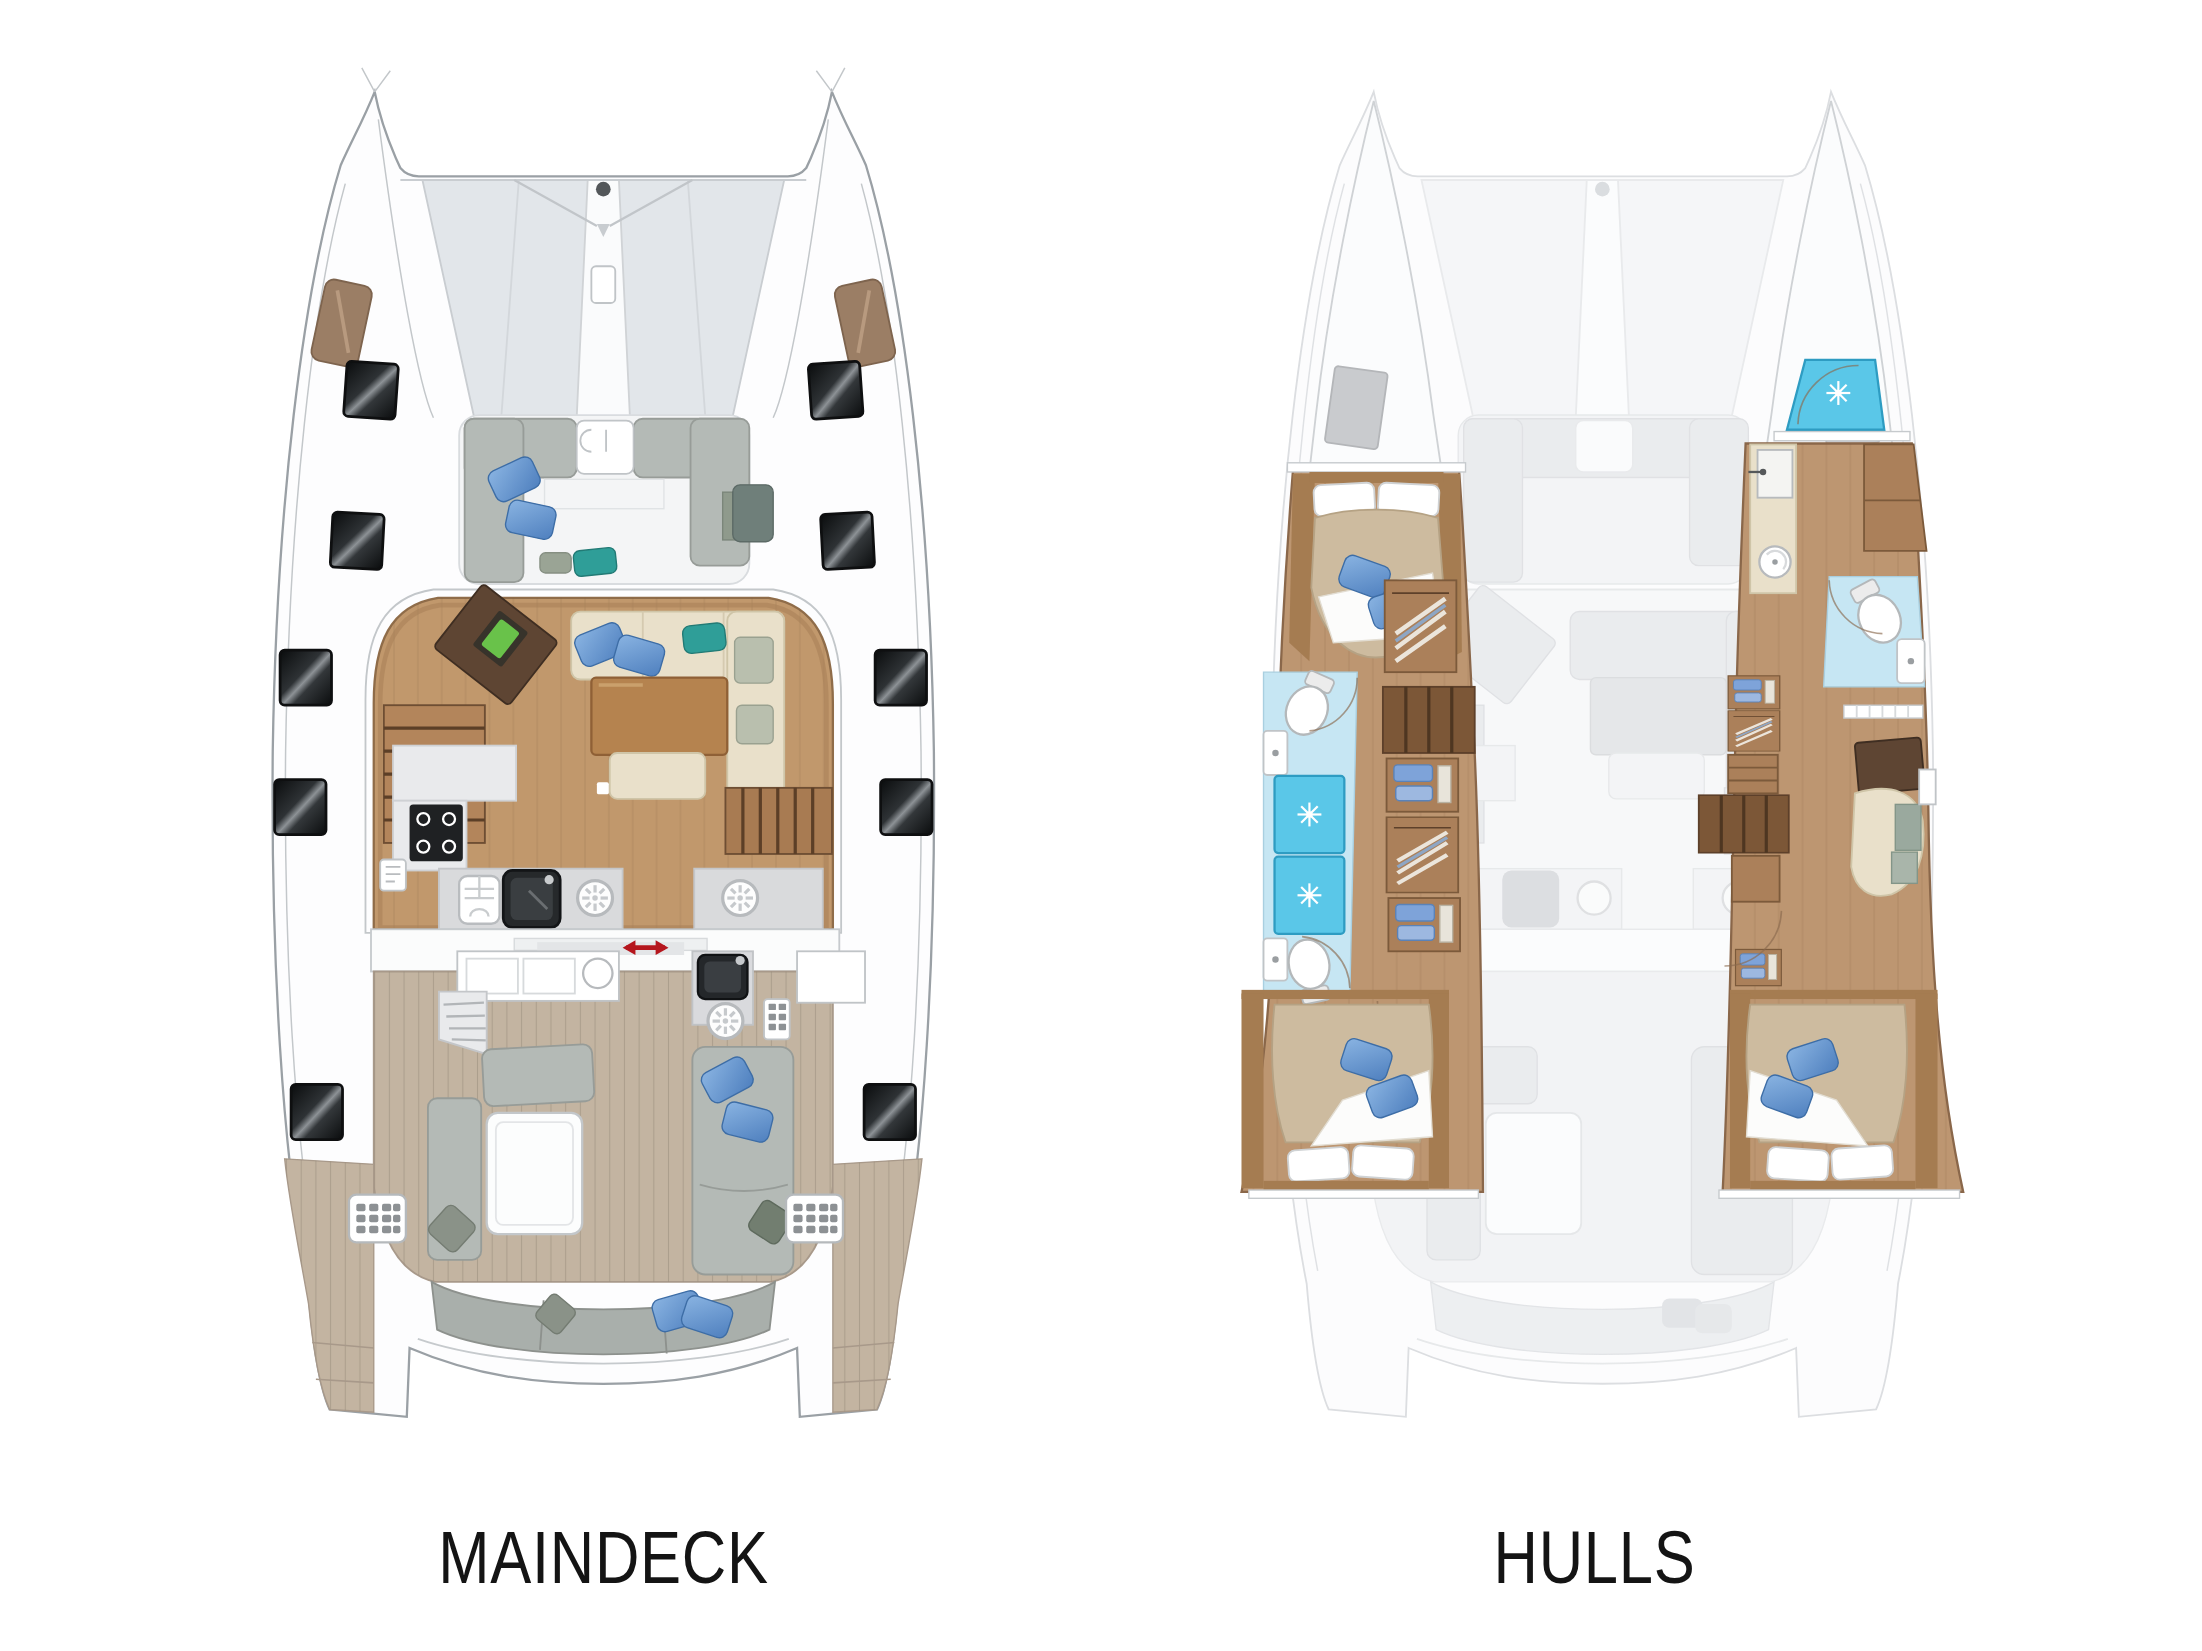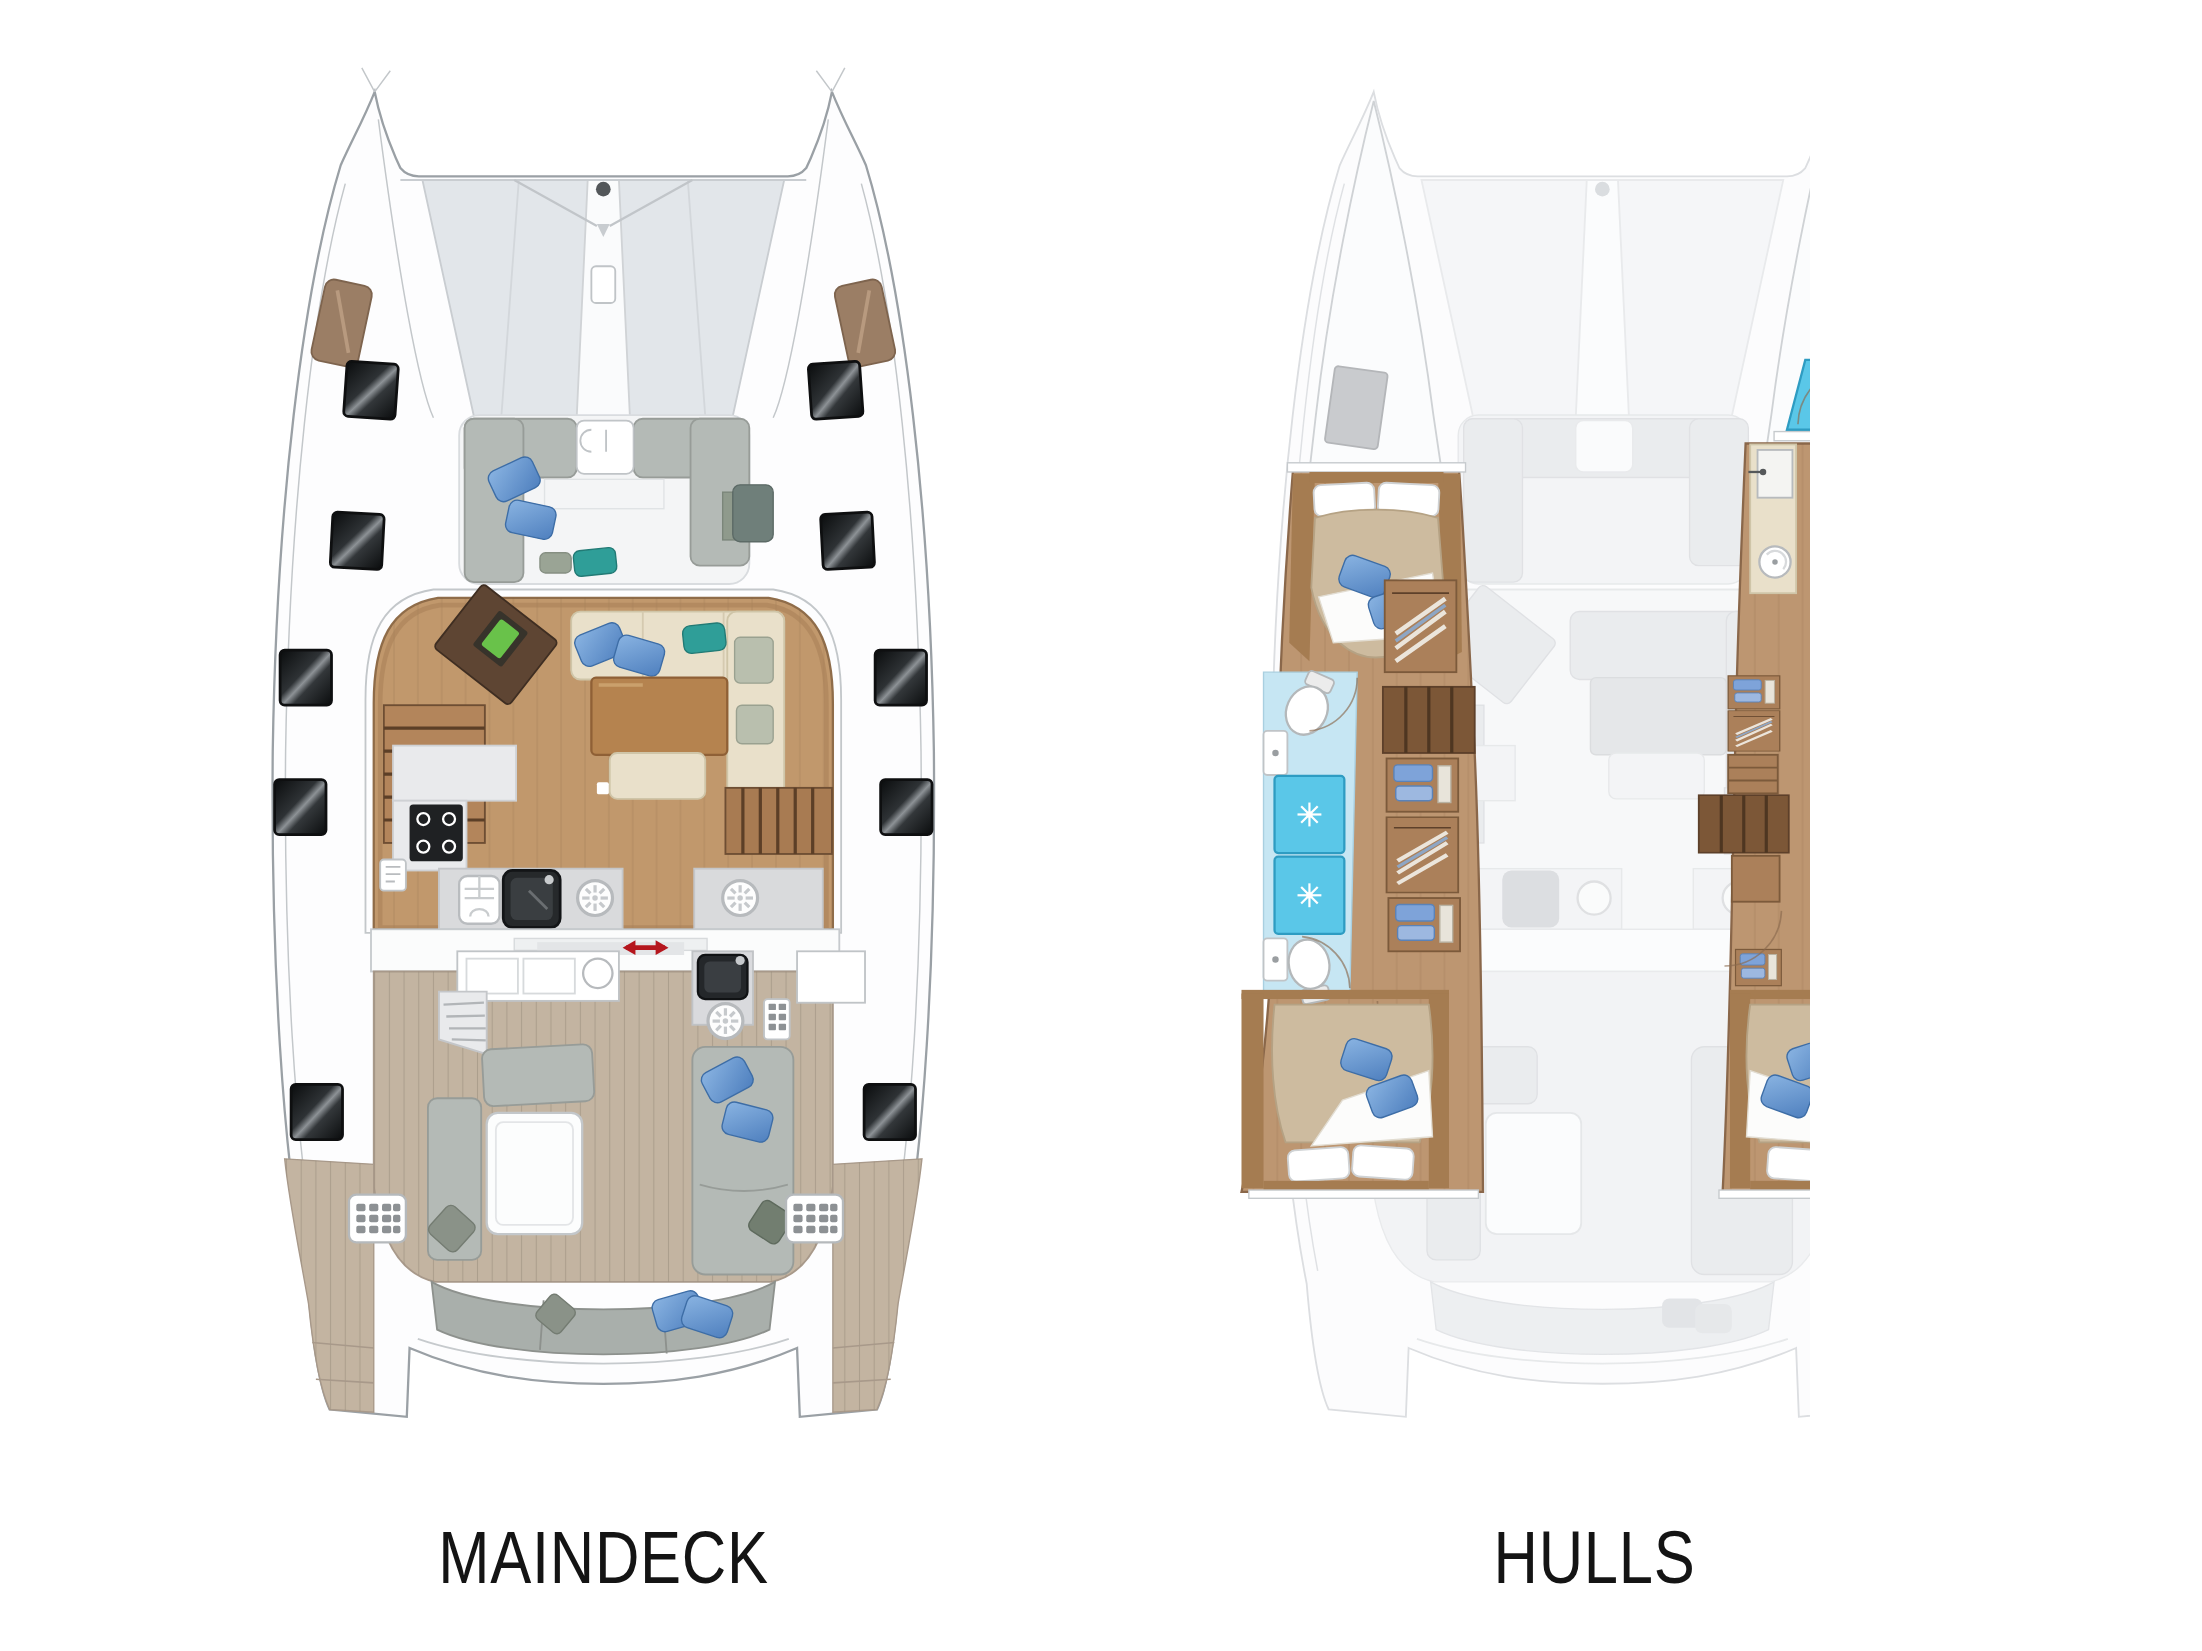--- a/index.html
+++ b/index.html
@@ -1,16 +1,16 @@
 <!DOCTYPE html>
 <html style="font-size:14.7px"><head>
 <meta charset="utf-8">
 <style>
   html,body{margin:0;padding:0;background:#ffffff;}
-  #canvas{position:relative;width:1810px;height:1651px;background:#ffffff;overflow:hidden;
+  #canvas{position:relative;width:2202px;height:1651px;background:#ffffff;overflow:hidden;
           font-family:"Liberation Sans", sans-serif;}
   #art{position:absolute;left:0;top:0;}
   .plan-label{position:absolute;top:1513px;width:569px;height:88px;line-height:88px;
       text-align:center;font-size:75px;font-weight:400;color:#141414;letter-spacing:0.9px;
       transform:scaleX(.82);transform-origin:center;white-space:nowrap;}
   #label-maindeck{left:319px;}
   #label-hulls{left:1310px;}
   
   .shell-solid{fill:#fdfdfe;stroke:#9aa0a5;stroke-width:2.5;}
   .shell-ghost{fill:#fcfcfd;stroke:#dcdee1;stroke-width:2;}

